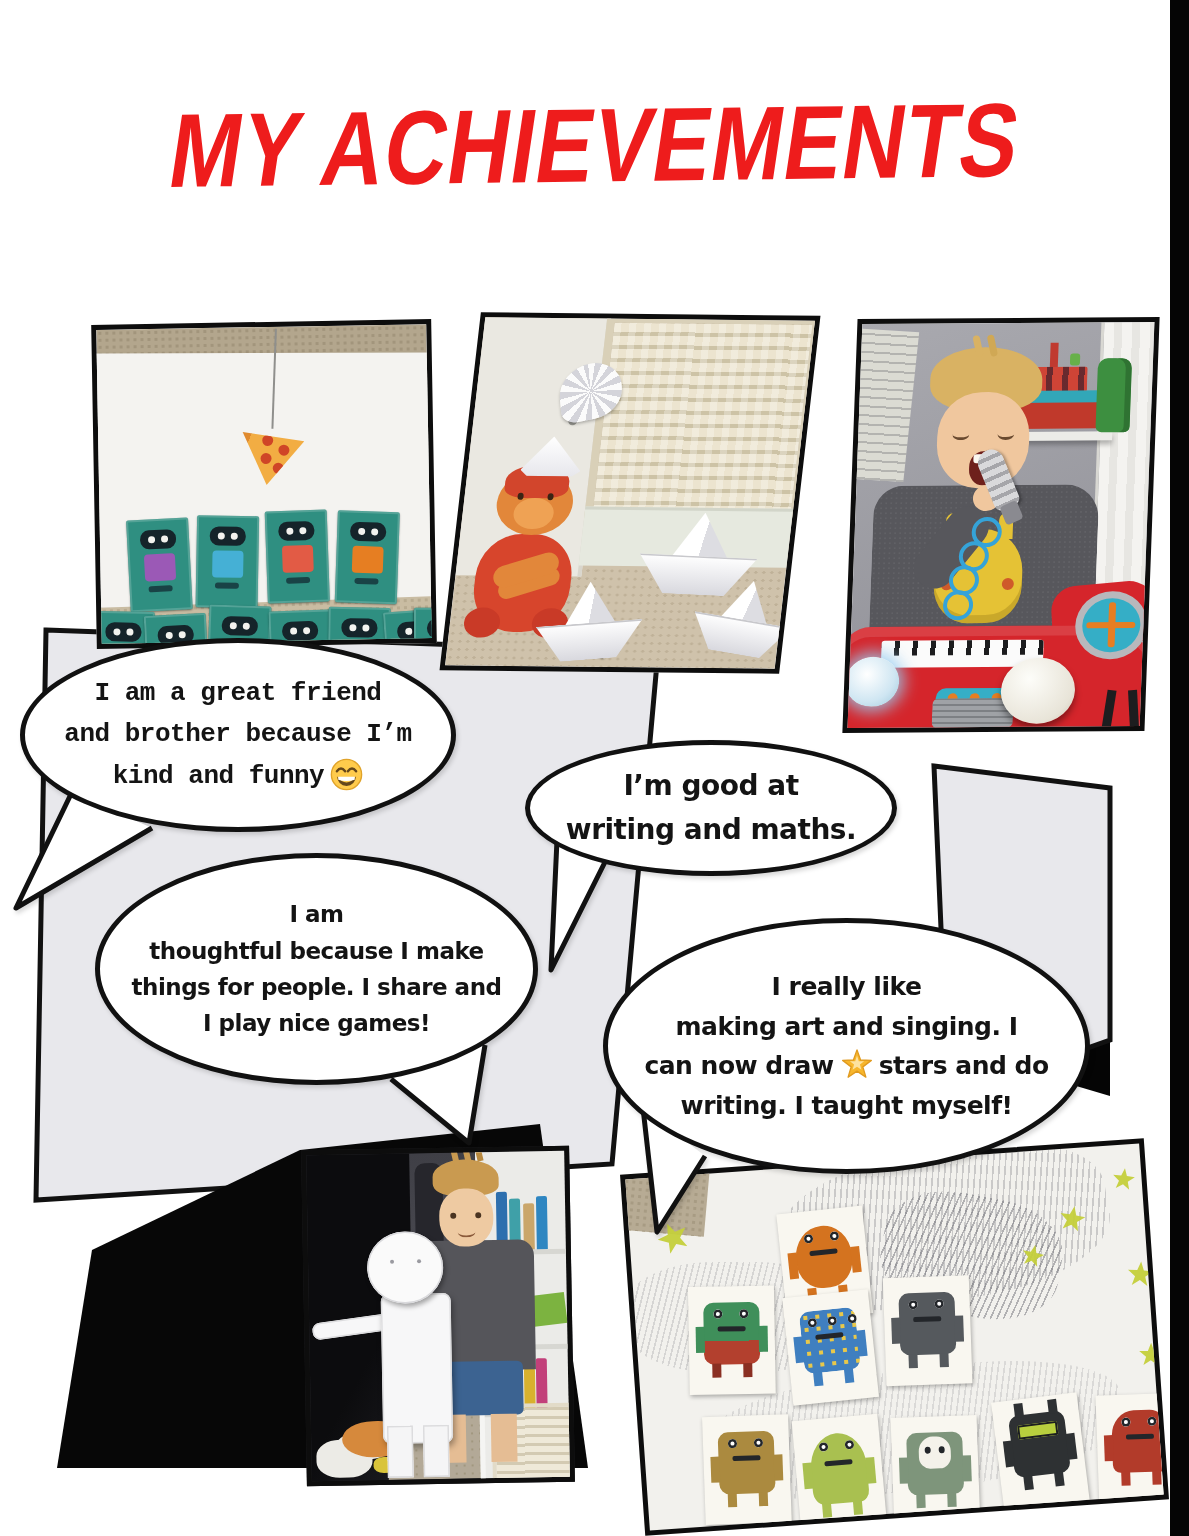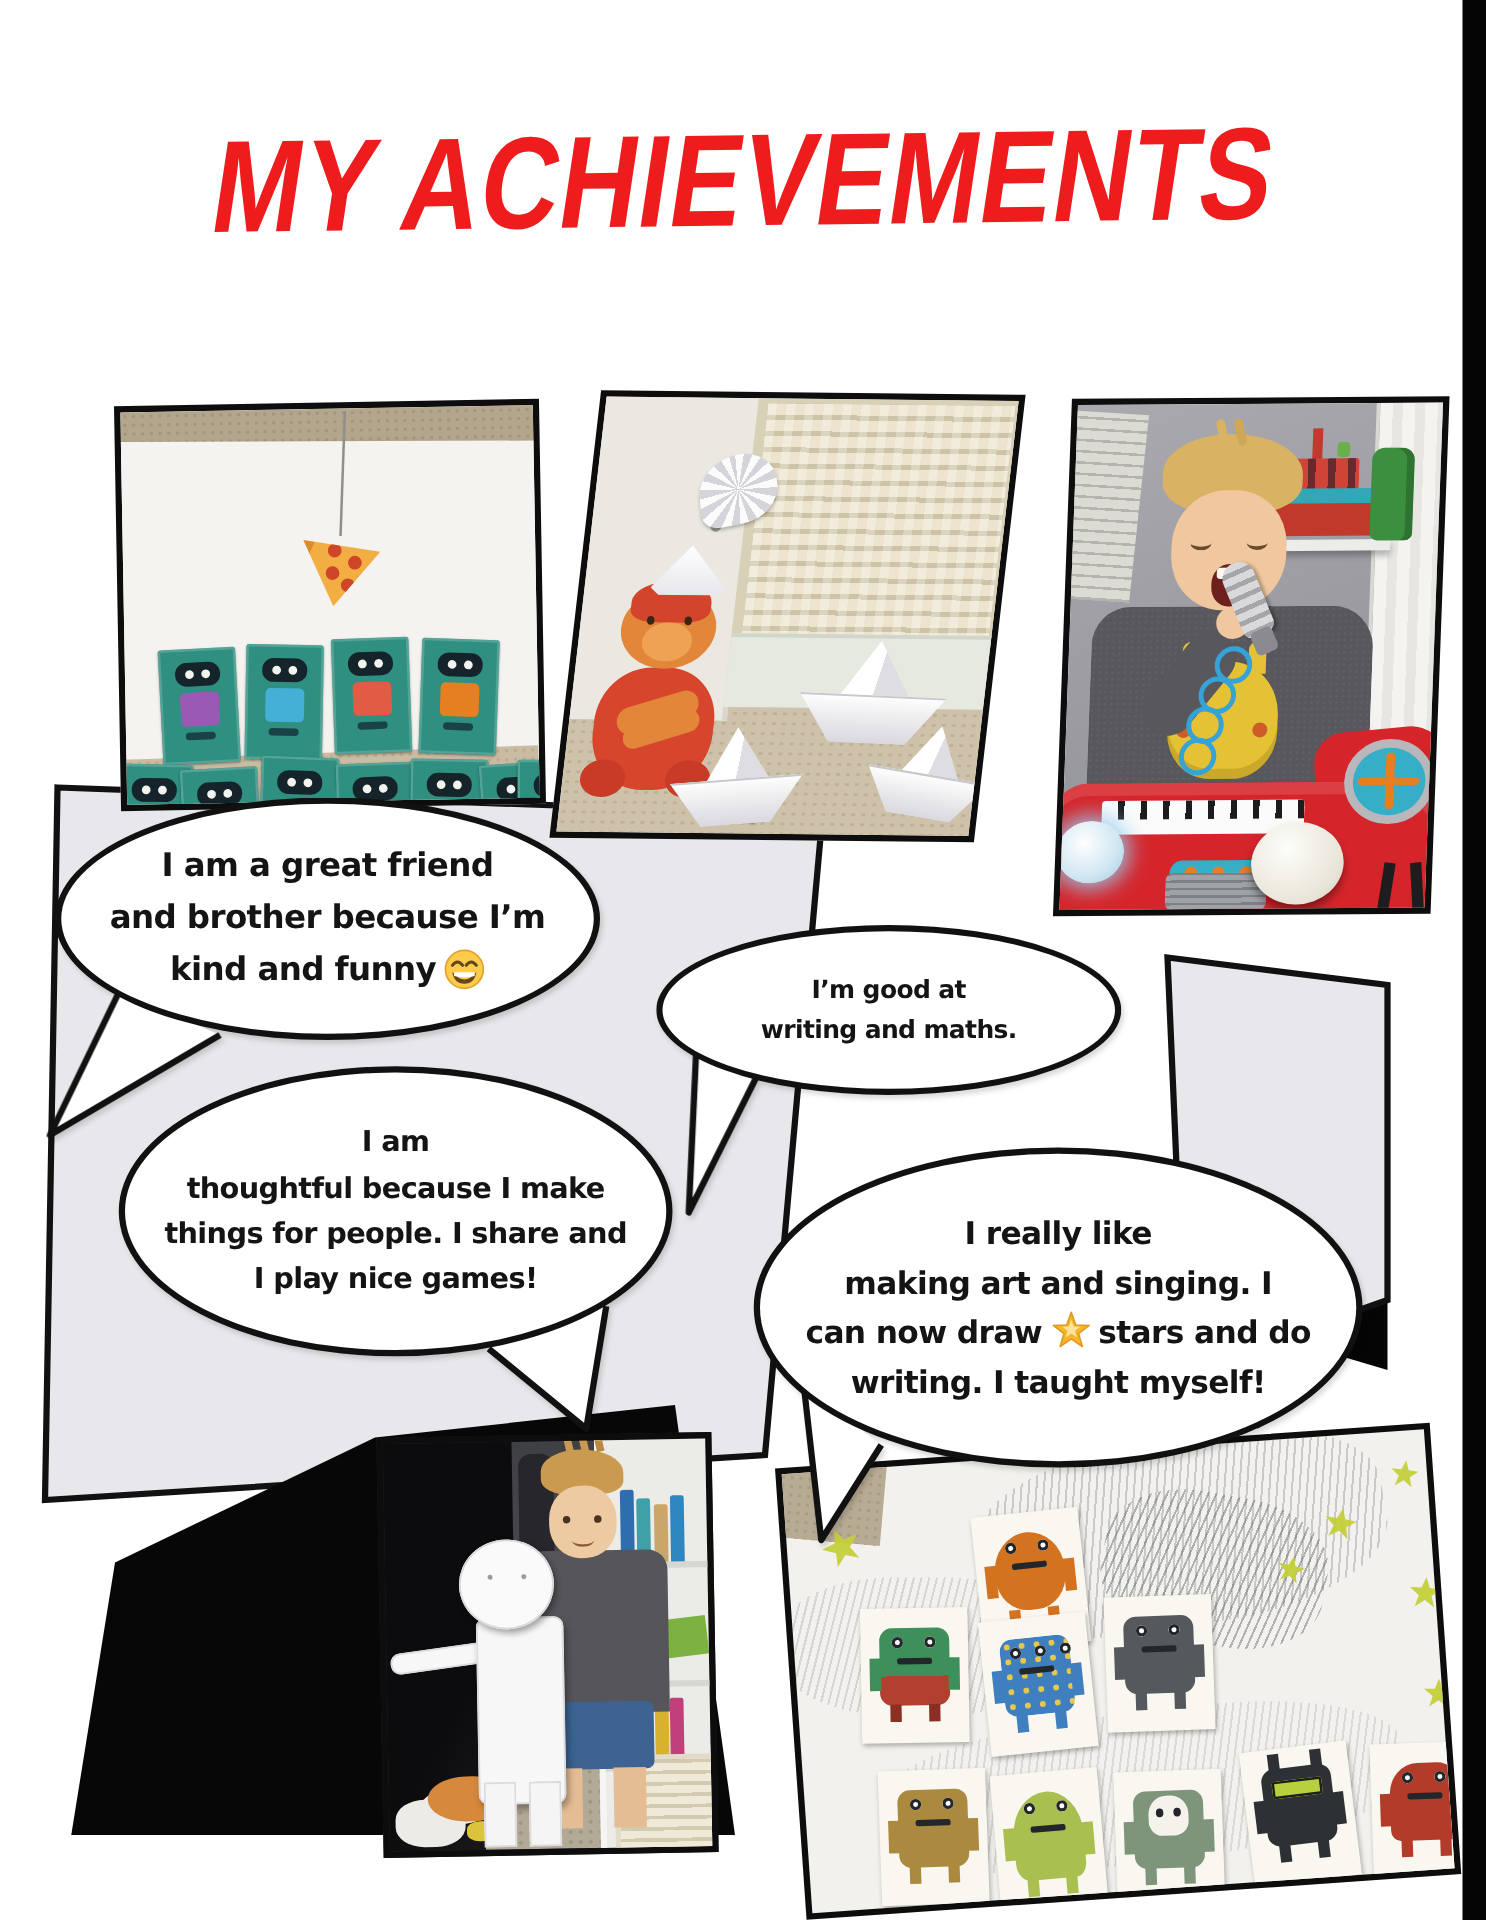--- a/index.html
+++ b/index.html
@@ -203,24 +203,24 @@
   .m-arm{position:absolute;top:38%;width:9px;height:26px;}
 
   
   .bubble{position:absolute;z-index:5;filter:drop-shadow(2px 3px 2px rgba(0,0,0,.15));}
   .bubble-body{position:absolute;left:0;top:0;width:100%;height:100%;background:#ffffff;
     border:5px solid #111111;border-radius:50%;display:flex;align-items:center;justify-content:center;
     text-align:center;box-sizing:border-box;}
   .bubble-text{white-space:pre-line;font-weight:bold;color:#141414;letter-spacing:-0.5px;line-height:1.58;}
   .tail{position:absolute;overflow:visible;}
   .emoji{display:inline-block;vertical-align:-8px;margin-left:6px;}
-  .b1{left:44px;top:638px;width:436px;height:194px;}
+  .b1{left:20px;top:638px;width:436px;height:194px;font-family:Liberation Mono, monospace;}
   .b1 .bubble-text{font-size:26px;}
   .b2{left:525px;top:740px;width:372px;height:136px;}
-  .b2 .bubble-text{font-size:20px;}
+  .b2 .bubble-text{font-size:28px;}
   .b3{left:95px;top:853px;width:443px;height:232px;}
   .b3 .bubble-text{font-size:23px;}
   .b4{left:603px;top:918px;width:487px;height:256px;}
   .b4 .bubble-text{font-size:25px;}
 </style>
 </head>
 <body>
 
 <div class="page">
 

